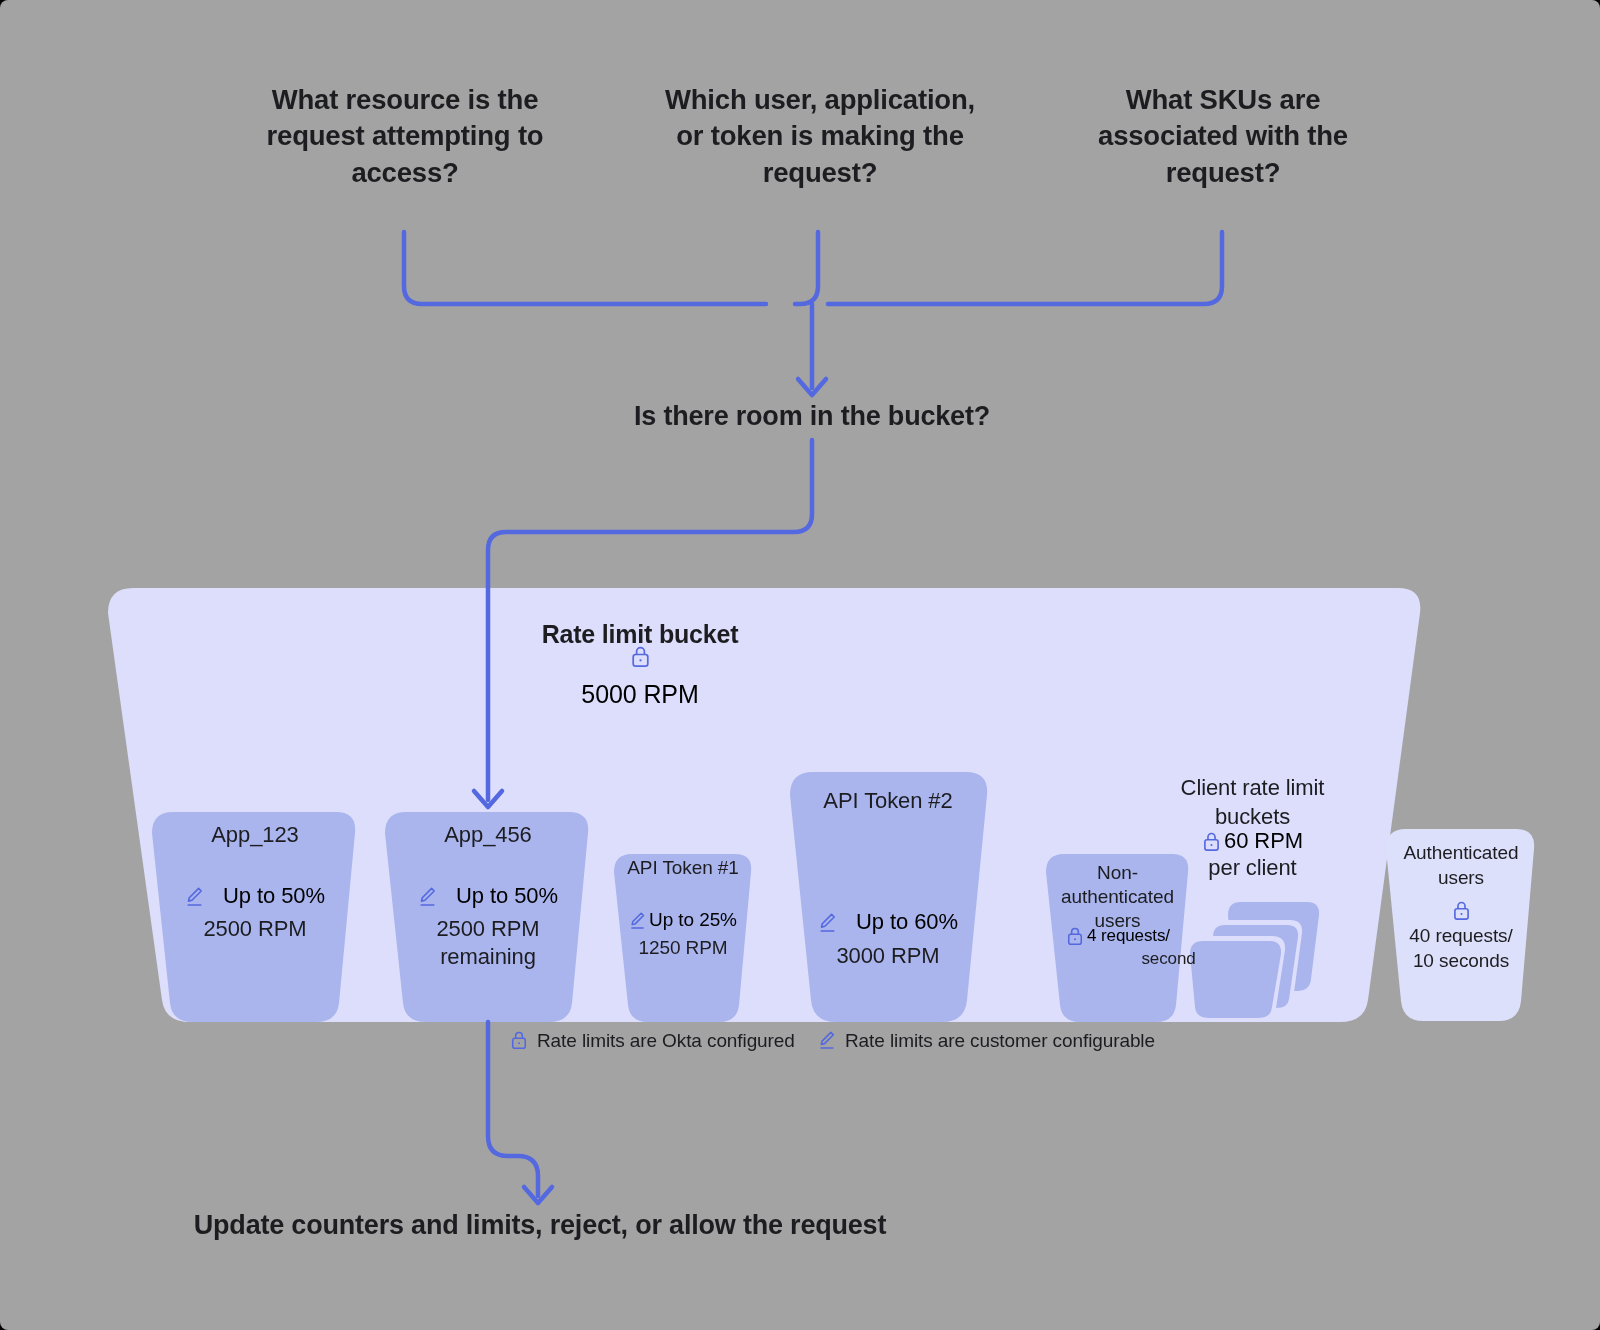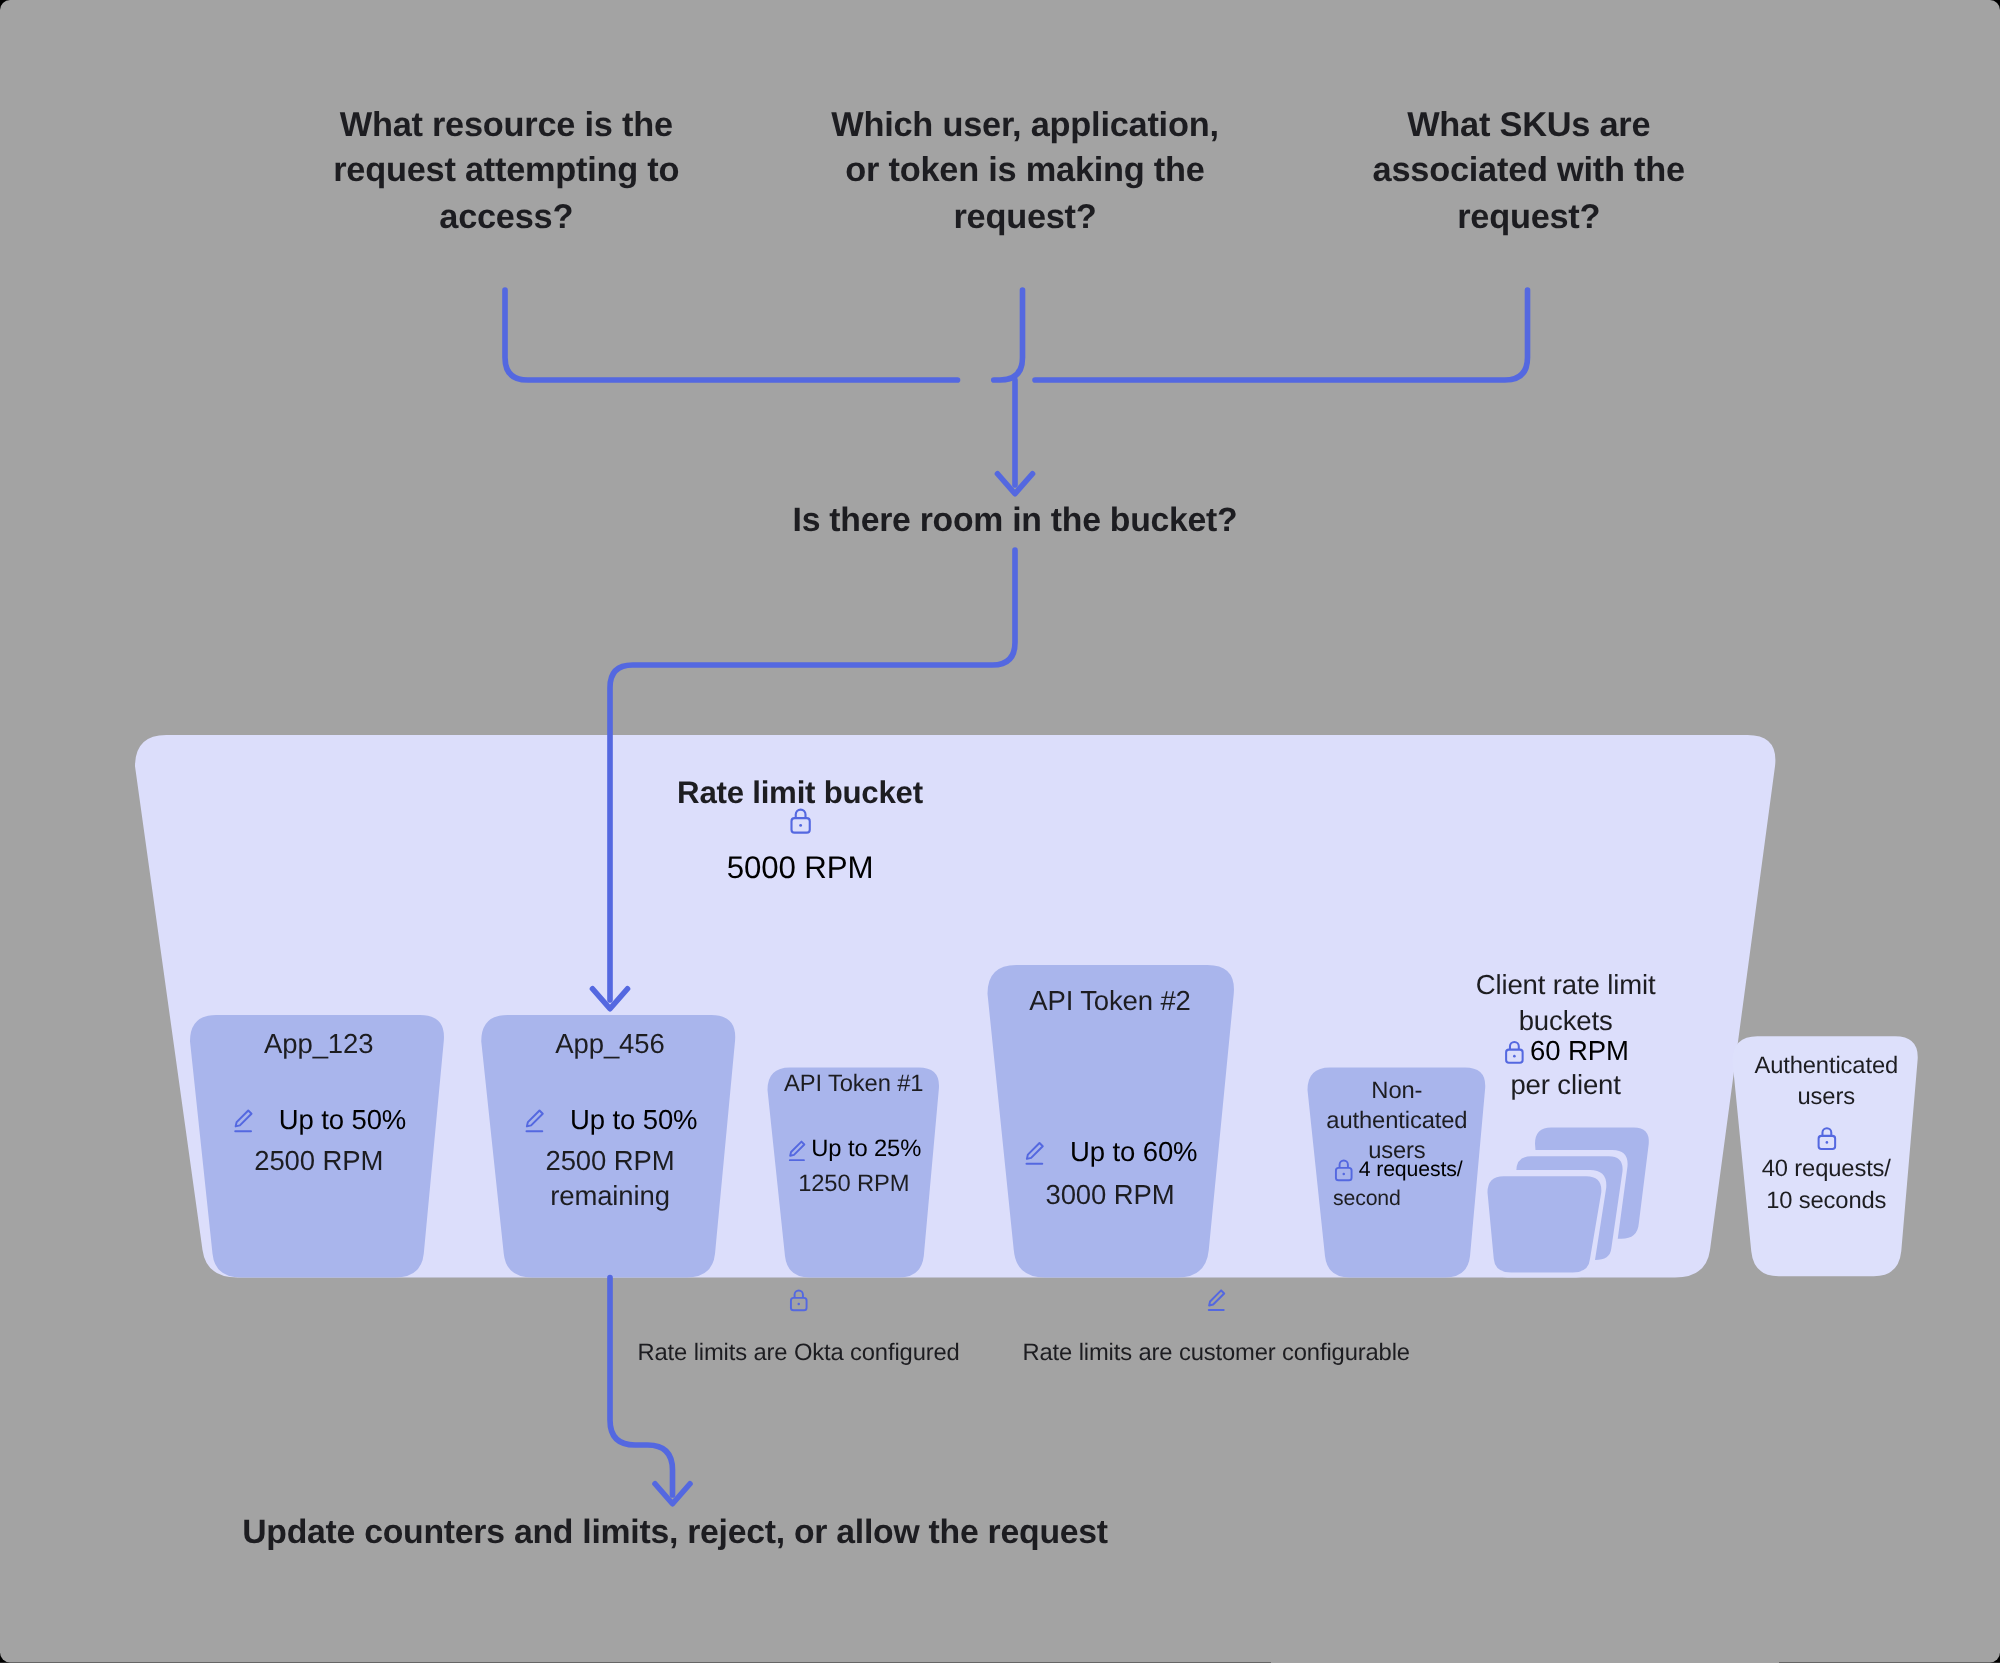--- a/index.html
+++ b/index.html
@@ -91,23 +91,21 @@
     justify-content: center;
     gap: 19px;
   }
   .iconrow.gap-lg { gap: 12px; }
   .iconrow.gap-sm { gap: 3px; }
   .ico { display: inline-flex; flex: 0 0 auto; }
 
   .legend {
     position: absolute;
     display: flex;
-    align-items: center;
-    gap: 22px;
-    flex-direction: column;
+    gap: 9px;
   }
 </style>
 </head>
 <body>
 
 <div id="card">
 
   <svg class="layer" viewBox="0 0 1600 1330" width="1600" height="1330">
     <defs>
 
@@ -239,21 +237,21 @@
   <div class="iconrow gap-sm" style="position:absolute; left:1035px; top:925px; width:166px;">
     <span class="ico">
       <svg width="18" height="20" viewBox="0 0 21 23" fill="none" stroke="#5468e0" stroke-width="1.8">
         <rect x="3.2" y="9.5" width="14.6" height="11.6" rx="2.4"></rect>
         <path d="M6.6 9.5 V6.6 a3.9 3.9 0 0 1 7.8 0 V9.5"></path>
         <circle cx="10.5" cy="15.3" r="1.15" fill="#5468e0" stroke="none"></circle>
       </svg>
     </span>
     <span class="node-val xs">4 requests/</span>
   </div>
-  <div class="txt node-val xs" style="left:1016px; top:948px; width:155px;">second</div>
+  <div class="txt node-val xs" style="left:1091px; top:948px; width:155px;">second</div>
 
   <div class="txt side-title" style="left:1150px; top:773px; width:205px;">Client rate limit
 buckets</div>
   <div class="iconrow gap-sm" style="position:absolute; left:1150px; top:828px; width:205px;">
     <span class="ico">
       <svg width="19" height="21" viewBox="0 0 21 23" fill="none" stroke="#5468e0" stroke-width="1.8">
         <rect x="3.2" y="9.5" width="14.6" height="11.6" rx="2.4"></rect>
         <path d="M6.6 9.5 V6.6 a3.9 3.9 0 0 1 7.8 0 V9.5"></path>
         <circle cx="10.5" cy="15.3" r="1.15" fill="#5468e0" stroke="none"></circle>
       </svg>

